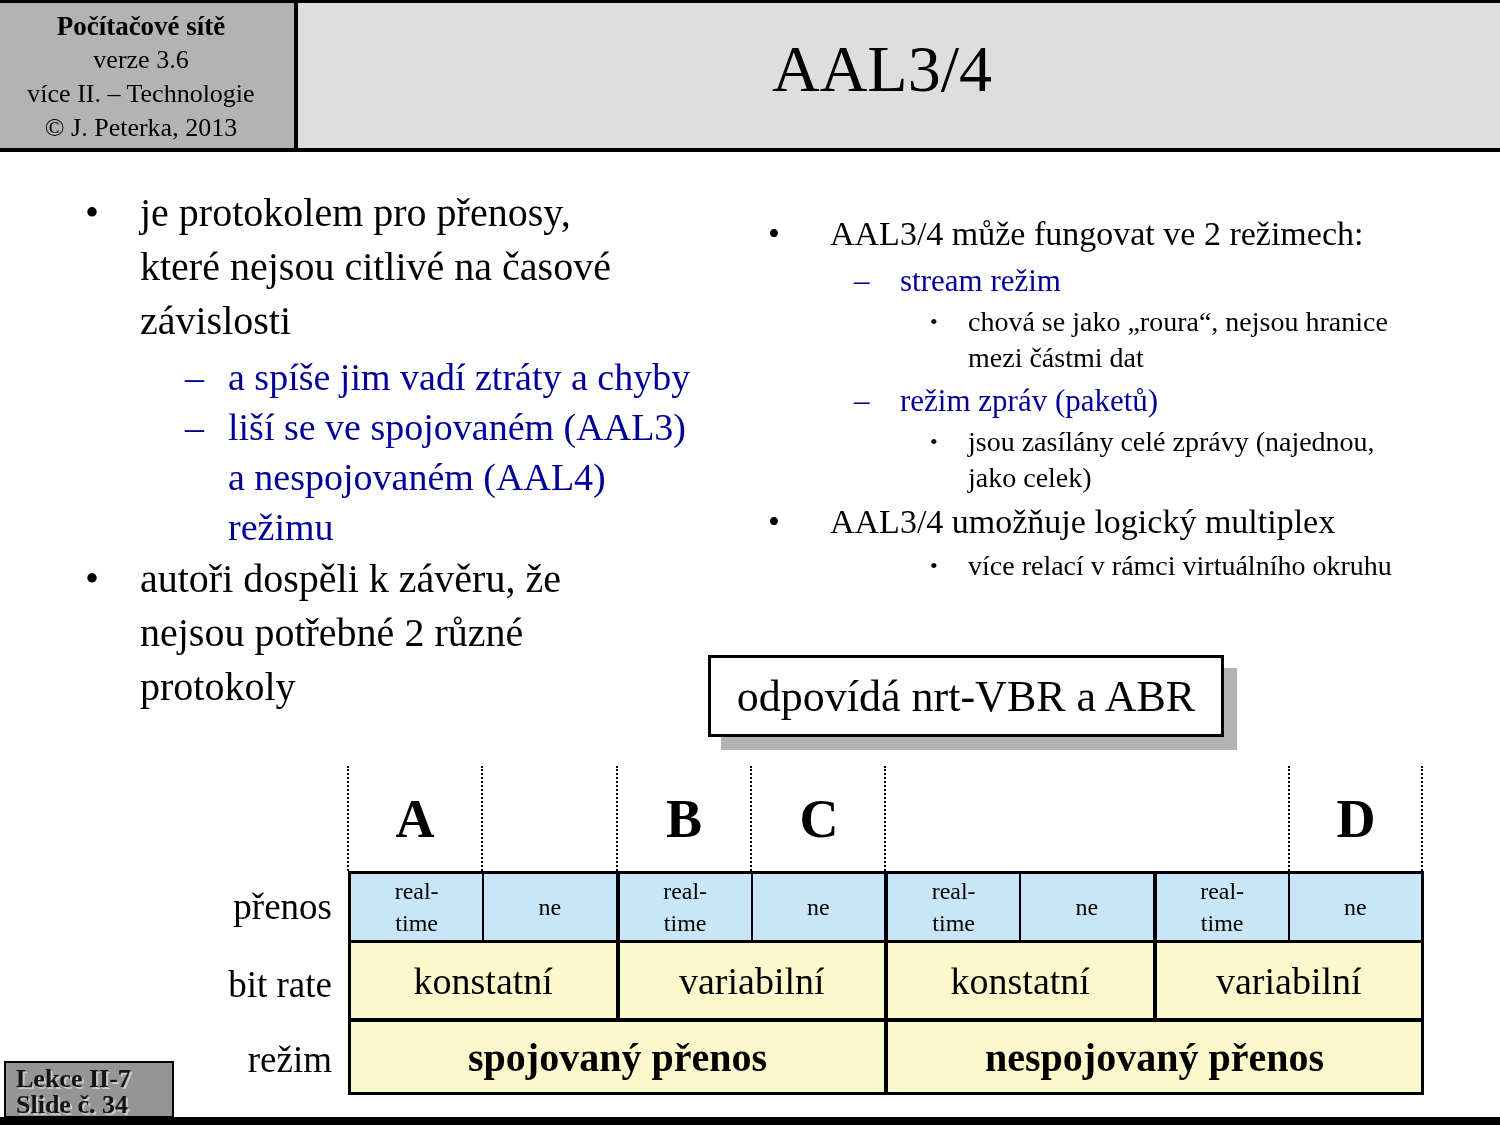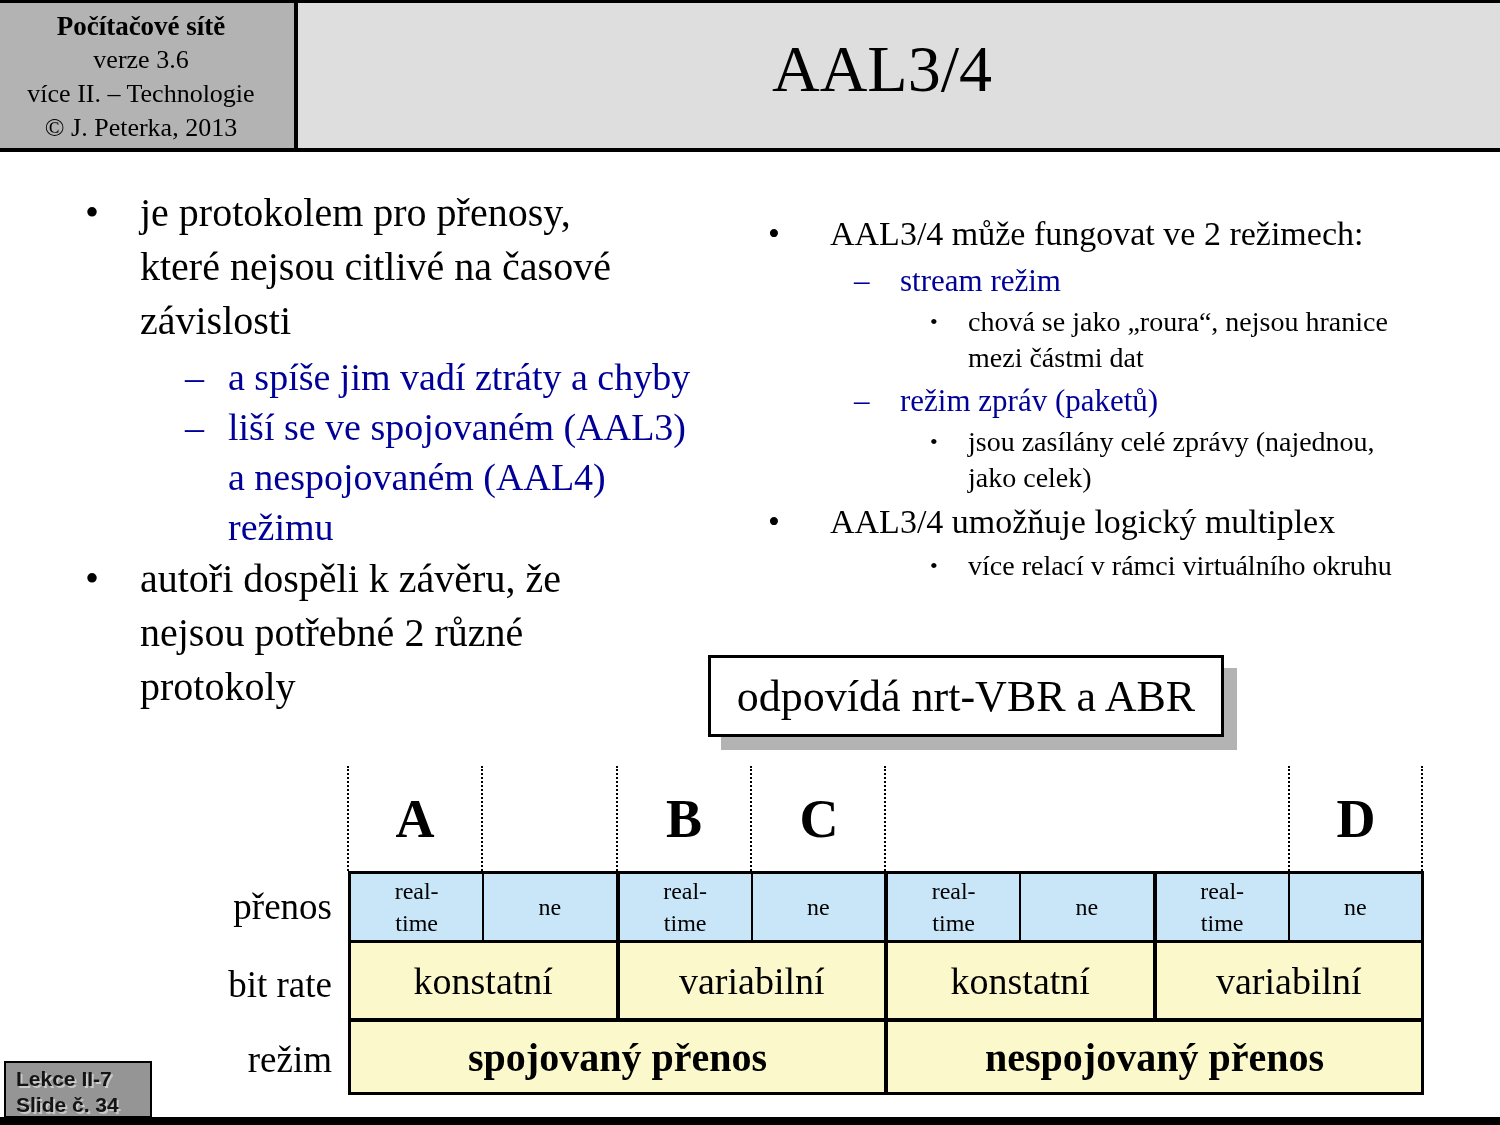--- a/index.html
+++ b/index.html
@@ -67,24 +67,24 @@
   .trow-rezim .cell { font-size:40px; }
   .bthin  { border-right:2px solid #000; }
   .bthick { border-right:4px solid #000; }
   .rt-span { display:inline-block; width:84px; }
   .rowlabel { position:absolute; width:180px; text-align:right; font-size:37px; left:152px; }
   .rl-prenos { top:885px; }
   .rl-bitrate { top:963px; }
   .rl-rezim { top:1038px; }
   
   .footer-box {
-    position:absolute; left:4px; top:1061px; width:148px; height:57px;
+    position:absolute; left:4px; top:1061px; width:170px; height:57px;
     background:#959595; border:2px solid #000; box-sizing:border-box;
-    font-family:Liberation Sans, sans-serif;
-    font-weight:bold; font-size:21px; line-height:26px; color:#141414;
+    font-family:Liberation Serif, serif;
+    font-weight:bold; font-size:26px; line-height:26px; color:#141414;
     padding:3px 0 0 10px; text-shadow:2px 2px 0 #c9c9c9;
   }
   .bottom-bar { position:absolute; left:0; top:1117px; width:1500px; height:8px; background:#000; }
 </style>
 </head>
 <body>
 
 <div class="slide">
 
   <div class="header">

